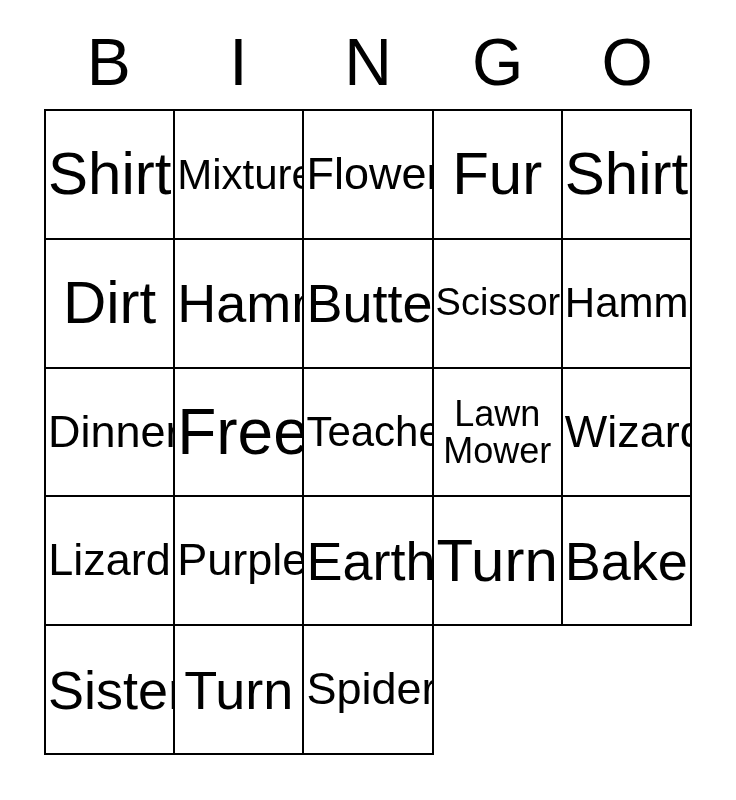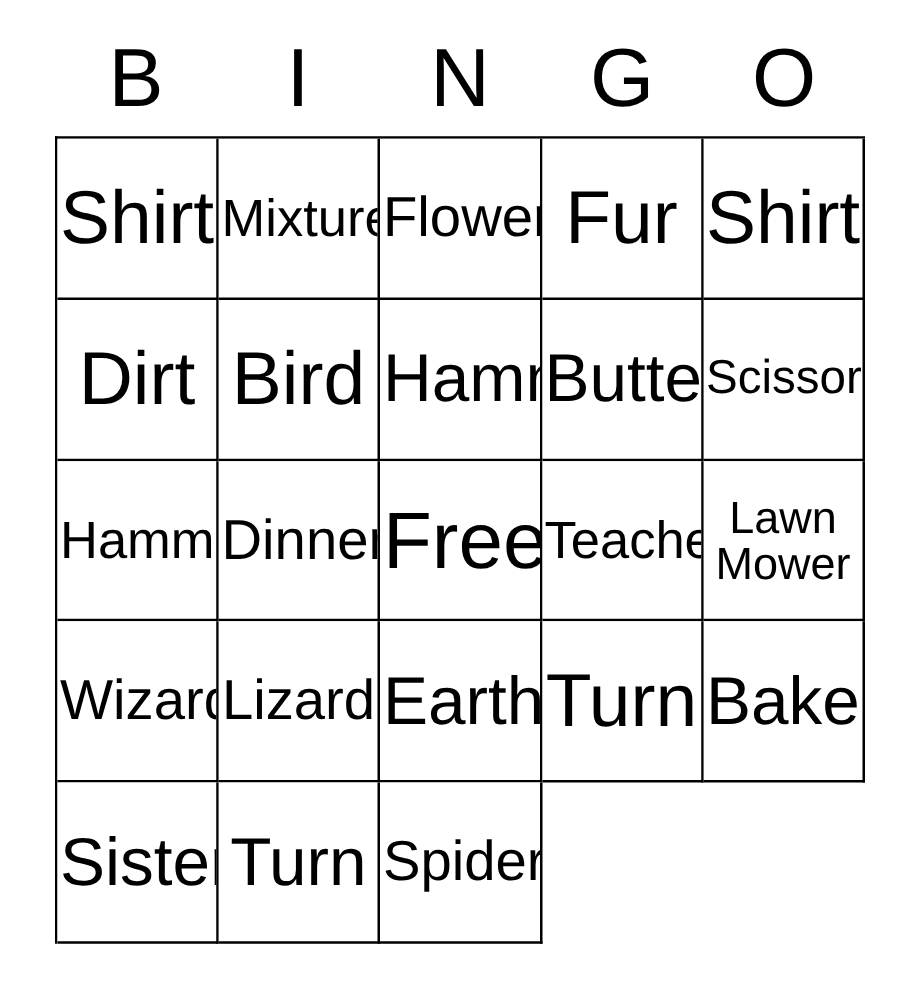--- a/index.html
+++ b/index.html
@@ -116,23 +116,20 @@
       <div class="bingo-cell">
         <span class="cell-text fs-lg">Fur</span>
       </div>
       <div class="bingo-cell">
         <span class="cell-text fs-lg">Shirt</span>
       </div>
       <div class="bingo-cell">
         <span class="cell-text fs-lg">Dirt</span>
       </div>
       <div class="bingo-cell">
-        <span class="cell-text fs-lg">Bird</span>
-      </div>
-      <div class="bingo-cell">
         <span class="cell-text fs-md">Hammer</span>
       </div>
       <div class="bingo-cell">
         <span class="cell-text fs-md">Butter</span>
       </div>
       <div class="bingo-cell">
         <span class="cell-text fs-xxs">Scissors</span>
       </div>
       <div class="bingo-cell">
         <span class="cell-text fs-xs">Hammer</span>
@@ -150,20 +147,23 @@
         <span class="cell-text fs-wrap">Lawn
 Mower</span>
       </div>
       <div class="bingo-cell">
         <span class="cell-text fs-sm">Wizard</span>
       </div>
       <div class="bingo-cell">
         <span class="cell-text fs-sm">Lizard</span>
       </div>
       <div class="bingo-cell">
+        <span class="cell-text fs-sm">Purple</span>
+      </div>
+      <div class="bingo-cell">
         <span class="cell-text fs-md">Earth</span>
       </div>
       <div class="bingo-cell">
         <span class="cell-text fs-lg">Turn</span>
       </div>
       <div class="bingo-cell">
         <span class="cell-text fs-md">Baker</span>
       </div>
       <div class="bingo-cell">
         <span class="cell-text fs-md">Sister</span>

